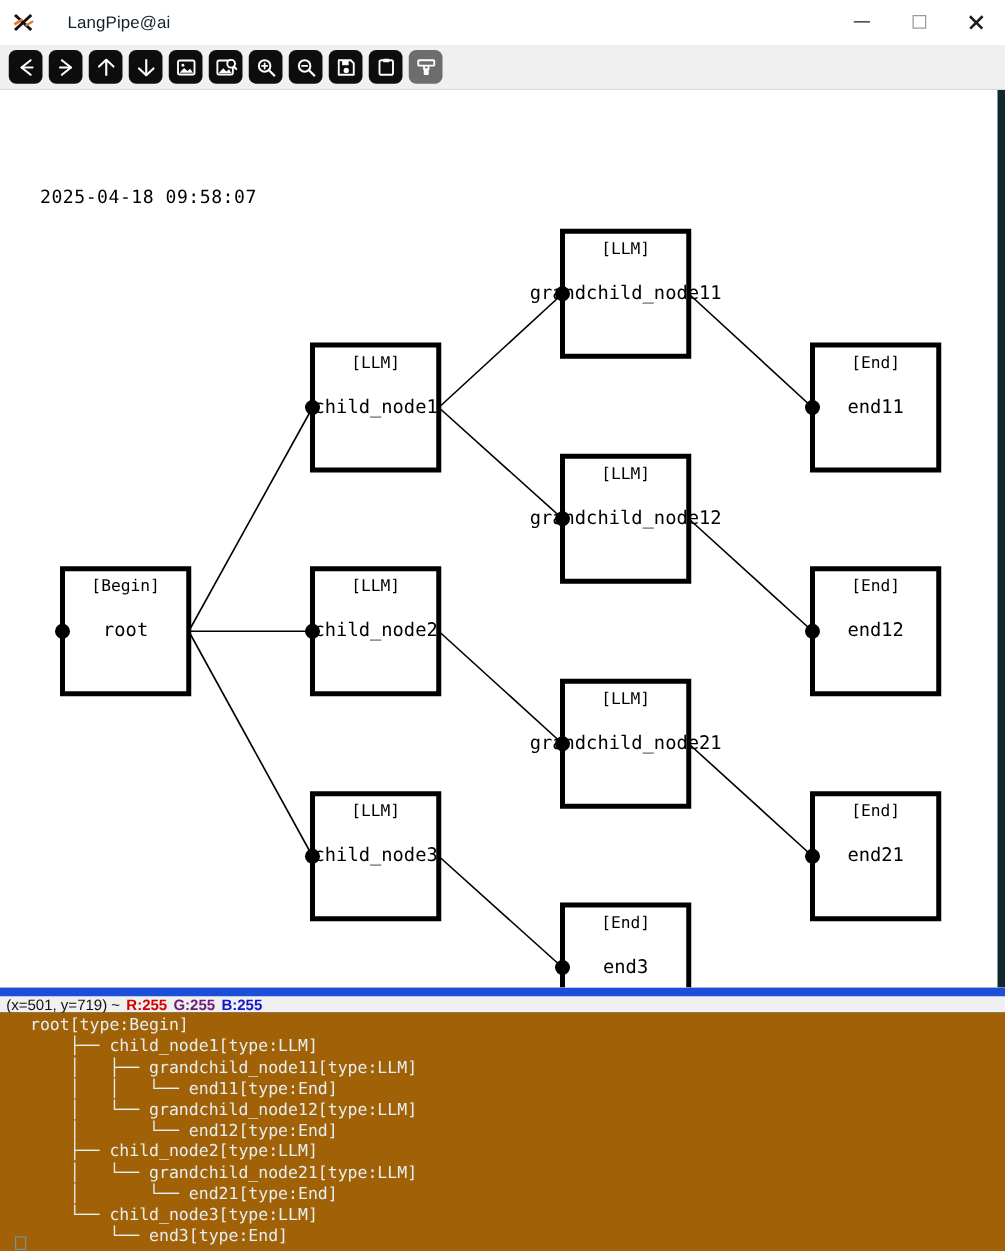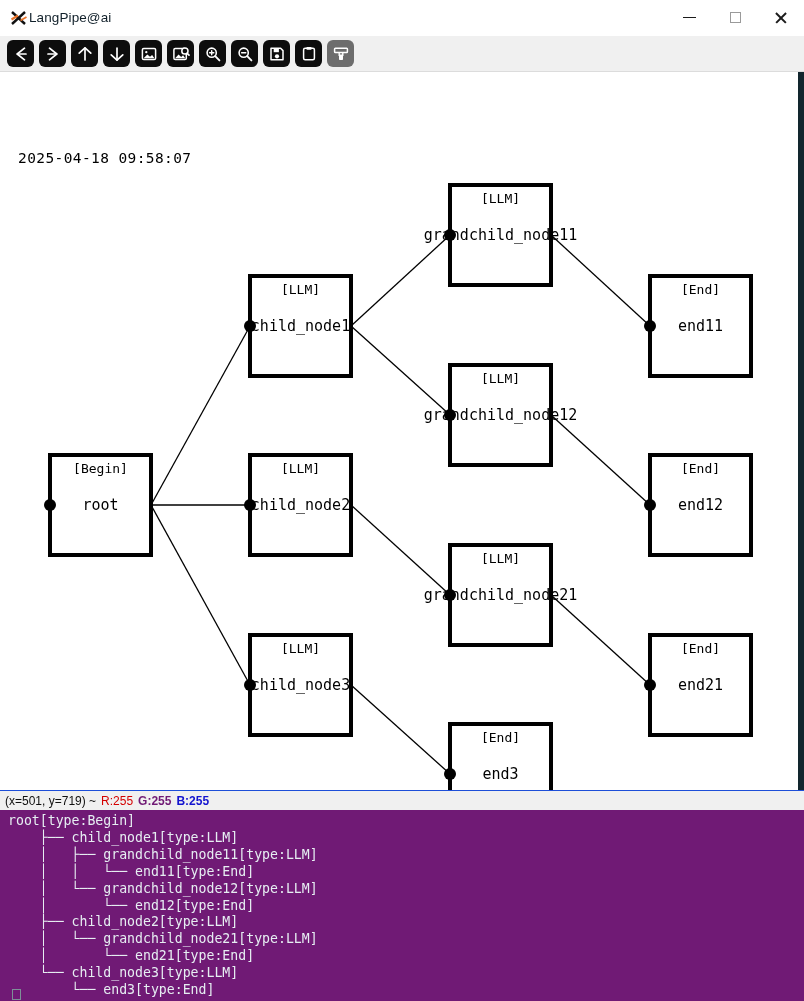--- a/index.html
+++ b/index.html
@@ -17,21 +17,21 @@
   }
 
   
   .titlebar {
     position: relative;
     height: 36px; min-height: 36px;
     background: #ffffff;
     display: flex; align-items: center;
     border-bottom: 1px solid #ffffff;
   }
-  .title-left { display: flex; align-items: center; padding-left: 9px; gap: 0; }
+  .title-left { display: flex; align-items: center; padding-left: 9px; gap: 25px; }
   .app-logo { width: 20px; height: 20px; position: relative; flex: 0 0 auto; }
   .title-text {
     font-size: 13.5px; color: #11202a; letter-spacing: .1px;
     font-family: "Liberation Sans", sans-serif;
   }
   .win-ctrls { margin-left: auto; display: flex; height: 36px; }
   .win-btn {
     width: 46px; height: 36px; display: flex;
     align-items: center; justify-content: center;
     background: #ffffff;
@@ -70,21 +70,21 @@
     height: 718px;
     background: #ffffff;
     overflow: hidden;
   }
   .canvas-scroll-edge {
     position: absolute; top: 0; right: 0;
     width: 6px; height: 100%;
     background: #12262e;
   }
   .stamp {
-    position: absolute; left: 18px; top: 78px;
+    position: absolute; left: 32px; top: 78px;
     font-family: "DejaVu Sans Mono", monospace;
     font-size: 14.5px; color: #000000; letter-spacing: .4px;
     white-space: nowrap;
   }
   #graph { position: absolute; left: 0; top: 0; }
 
   
   .node-rect { fill: #ffffff; stroke: #000000; stroke-width: 4; }
   .node-dot  { fill: #000000; }
   .edge      { stroke: #000000; stroke-width: 1.3; fill: none; }
@@ -100,34 +100,34 @@
 
   
   .statusbar {
     height: 20px; min-height: 20px;
     background: #f0f0f0;
     display: flex; align-items: center;
     padding-left: 5px;
     font-family: "Liberation Sans", sans-serif;
     font-size: 12px; color: #101010;
     white-space: nowrap; gap: 0;
-    border-top: 1px solid #1d4ed8;
+    border-top: 7px solid #1d4ed8;
   }
   .statusbar span { margin-right: 5px; }
-  .st-r { color: #d40000; font-weight: normal; text-align: right; }
+  .st-r { color: #d40000; font-weight: bold; text-align: right; }
   .st-g { color: #701a75; font-weight: bold; }
   .st-b { color: #1414cf; font-weight: bold; text-align: right; }
 
   
   .treepanel {
     flex: 1 1 auto;
-    background: #701a75;
+    background: #a16207;
     position: relative;
     overflow: hidden;
-    padding: 3px 0 0 8px;
+    padding: 3px 0 0 24px;
   }
   .treepanel pre {
     font-family: "DejaVu Sans Mono", monospace;
     font-size: 13.2px;
     line-height: 16.9px;
     color: #e6eef2;
     white-space: pre;
     margin: 0;
   }
   .tree-caret {

